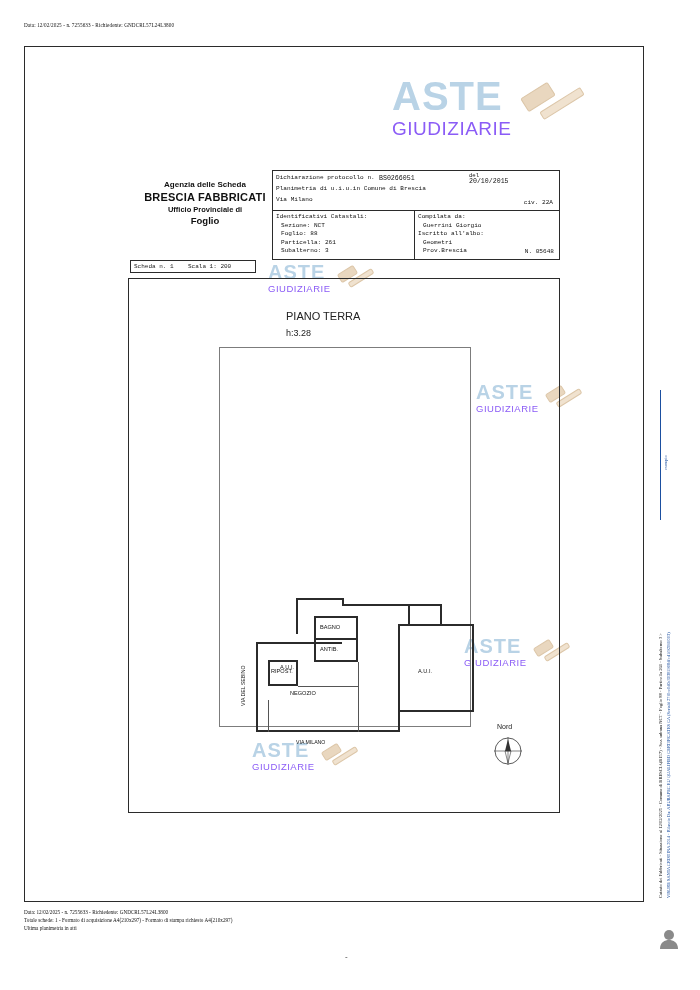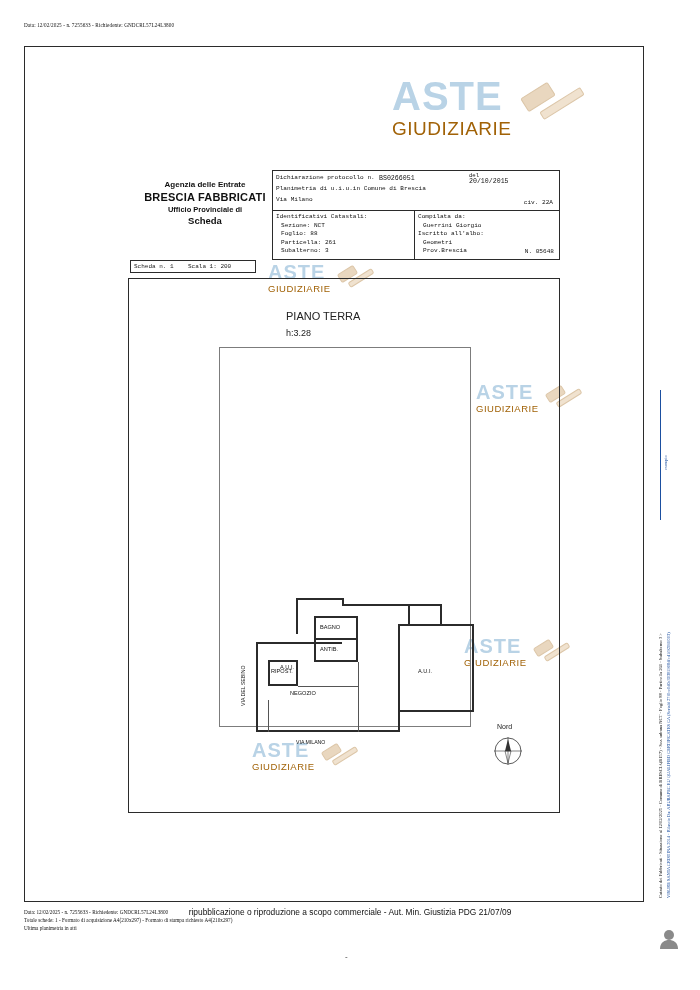--- a/index.html
+++ b/index.html
@@ -63,21 +63,21 @@
     color: #b9d3e6;
     font-family: "Liberation Sans", sans-serif;
   }
   .wm .wm-a {
     font-weight: bold;
     letter-spacing: 1px;
     display: block;
   }
   .wm .wm-b {
     display: block;
-    color: #a16207;
+    color: #8b5cf6;
     letter-spacing: .5px;
     text-align: center;
   }
   .gavel {
     position: relative;
     display: inline-block;
   }
   .gavel .head {
     position: absolute;
     background: #e9d7bf;
@@ -379,24 +379,24 @@
       <span class="wm-a">ASTE</span>
       <span class="wm-b">GIUDIZIARIE</span>
     </div>
     <div class="gavel" style="width:40px;height:26px;">
       <div class="head" style="left:3px; top:4px; width:17px; height:8px;"></div>
       <div class="handle" style="left:12px; top:10px; width:26px; height:4px;"></div>
     </div>
   </div>
 
   <div class="agency">
-    <div class="l1">Agenzia delle Entrate</div>
+    <div class="l1">Agenzia delle Scheda</div>
     <div class="l2">BRESCIA FABBRICATI</div>
     <div class="l3">Ufficio Provinciale di</div>
-    <div class="l4">Scheda</div>
+    <div class="l4">Foglio</div>
   </div>
 
   <div class="scheda-box">
     <span class="s1">Scheda n. 1</span>
     <span class="s2">Scala 1: 200</span>
   </div>
 
   <div class="decl">
     <div class="row-top">
       <div>Dichiarazione protocollo n.</div>
@@ -497,21 +497,20 @@
   <div class="side-blue" style="left:666px; top:898px;">VISURE SANTA CRISTINA 2014 - Rilascio Da: ARUBAPEC EU QUALIFIED CERTIFICATES CA (Serial# 27f0ce0d0e30381908dfcd1f92066003)</div>
 
 
   <div class="meta-bottom">
     <div>Data: 12/02/2025 - n. 7255633 - Richiedente: GNDCRL57L24L3800</div>
     <div>Totale schede: 1 - Formato di acquisizione A4(210x297) - Formato di stampa richiesto A4(210x297)</div>
     <div>Ultima planimetria in atti</div>
   </div>
 
   <div class="notice">
-    <div>ripubblicazione o riproduzione a scopo commerciale - Aut. Min. Giustizia PDG 21/07/09</div>
   </div>
   <div class="footer-dash">-</div>
 
   <div class="seal">
     <svg width="26" height="26" viewBox="0 0 26 26">
       <circle cx="13" cy="10" r="5" fill="#8a8a8a"></circle>
       <path d="M4 24 C4 17 9 15 13 15 C17 15 22 17 22 24 Z" fill="#8a8a8a"></path>
     </svg>
   </div>
 

